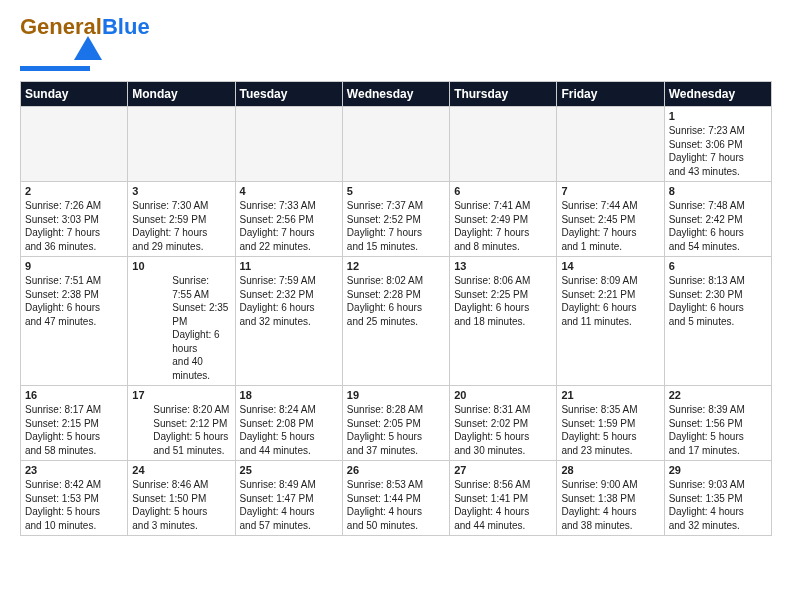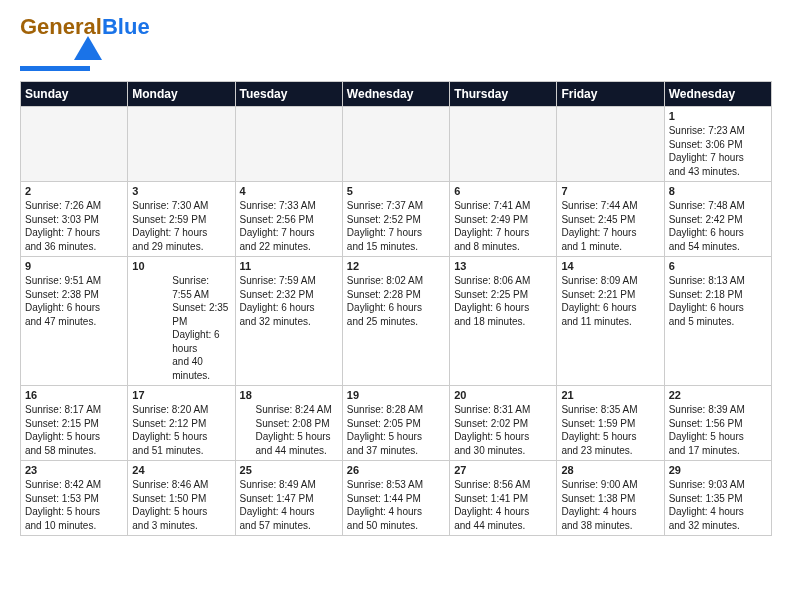--- a/index.html
+++ b/index.html
@@ -194,21 +194,21 @@
             <div class="day-number">8</div>
             <div class="day-info" style="white-space: pre-line;">Sunrise: 7:48 AM
 Sunset: 2:42 PM
 Daylight: 6 hours
 and 54 minutes.</div>
           </td>
         </tr>
         <tr>
           <td>
             <div class="day-number">9</div>
-            <div class="day-info" style="white-space: pre-line;">Sunrise: 9:51 AM
+            <div class="day-info" style="white-space: pre-line;">Sunrise: 7:51 AM
 Sunset: 2:38 PM
 Daylight: 6 hours
 and 47 minutes.</div>
           </td>
           <td>
             <div class="day-number">10</div>
             <div class="day-info" style="white-space: pre-line; margin-left: 40px;">Sunrise: 7:55 AM
 Sunset: 2:35 PM
 Daylight: 6 hours
 and 40 minutes.</div>
@@ -237,43 +237,43 @@
           <td>
             <div class="day-number">14</div>
             <div class="day-info" style="white-space: pre-line;">Sunrise: 8:09 AM
 Sunset: 2:21 PM
 Daylight: 6 hours
 and 11 minutes.</div>
           </td>
           <td>
             <div class="day-number">6</div>
             <div class="day-info" style="white-space: pre-line;">Sunrise: 8:13 AM
-Sunset: 2:18 PM
+Sunset: 2:30 PM
 Daylight: 6 hours
 and 5 minutes.</div>
           </td>
         </tr>
         <tr>
           <td>
             <div class="day-number">16</div>
             <div class="day-info" style="white-space: pre-line;">Sunrise: 8:17 AM
 Sunset: 2:15 PM
 Daylight: 5 hours
 and 58 minutes.</div>
           </td>
           <td>
             <div class="day-number">17</div>
-            <div class="day-info" style="white-space: pre-line;">Sunrise: 8:20 AM
+            <div class="day-info" style="white-space: pre-line; margin-left: 21px;">Sunrise: 8:20 AM
 Sunset: 2:12 PM
 Daylight: 5 hours
 and 51 minutes.</div>
           </td>
           <td>
             <div class="day-number">18</div>
-            <div class="day-info" style="white-space: pre-line; margin-left: 16px;">Sunrise: 8:24 AM
+            <div class="day-info" style="white-space: pre-line;">Sunrise: 8:24 AM
 Sunset: 2:08 PM
 Daylight: 5 hours
 and 44 minutes.</div>
           </td>
           <td>
             <div class="day-number">19</div>
             <div class="day-info" style="white-space: pre-line;">Sunrise: 8:28 AM
 Sunset: 2:05 PM
 Daylight: 5 hours
 and 37 minutes.</div>

